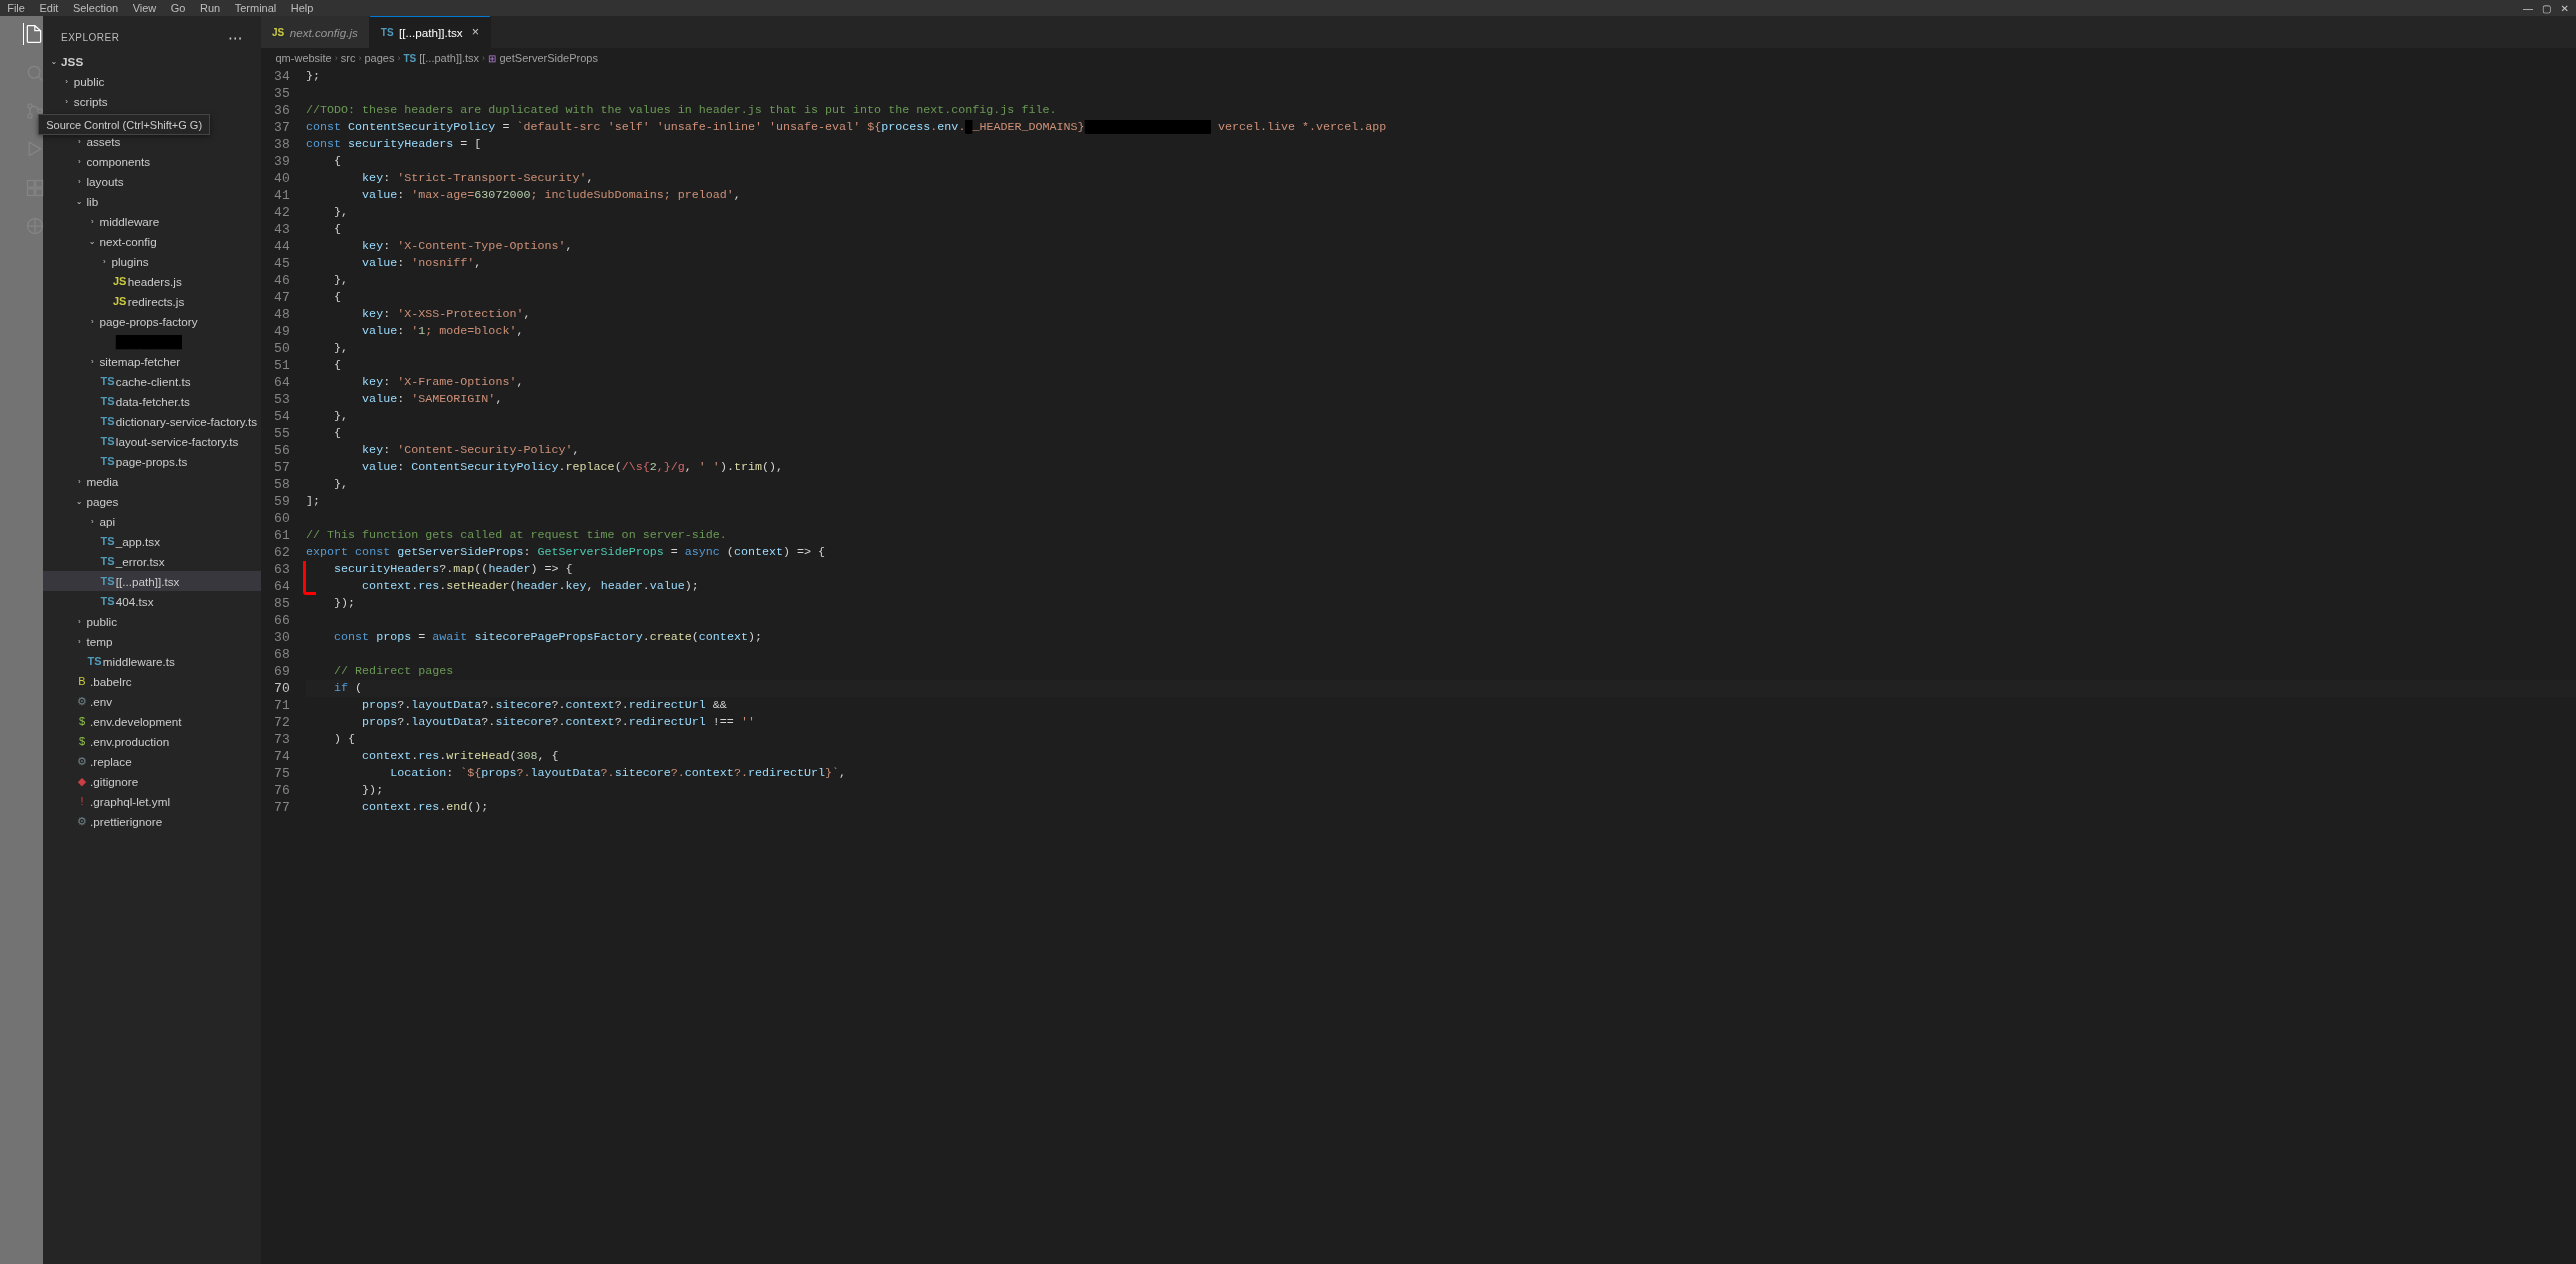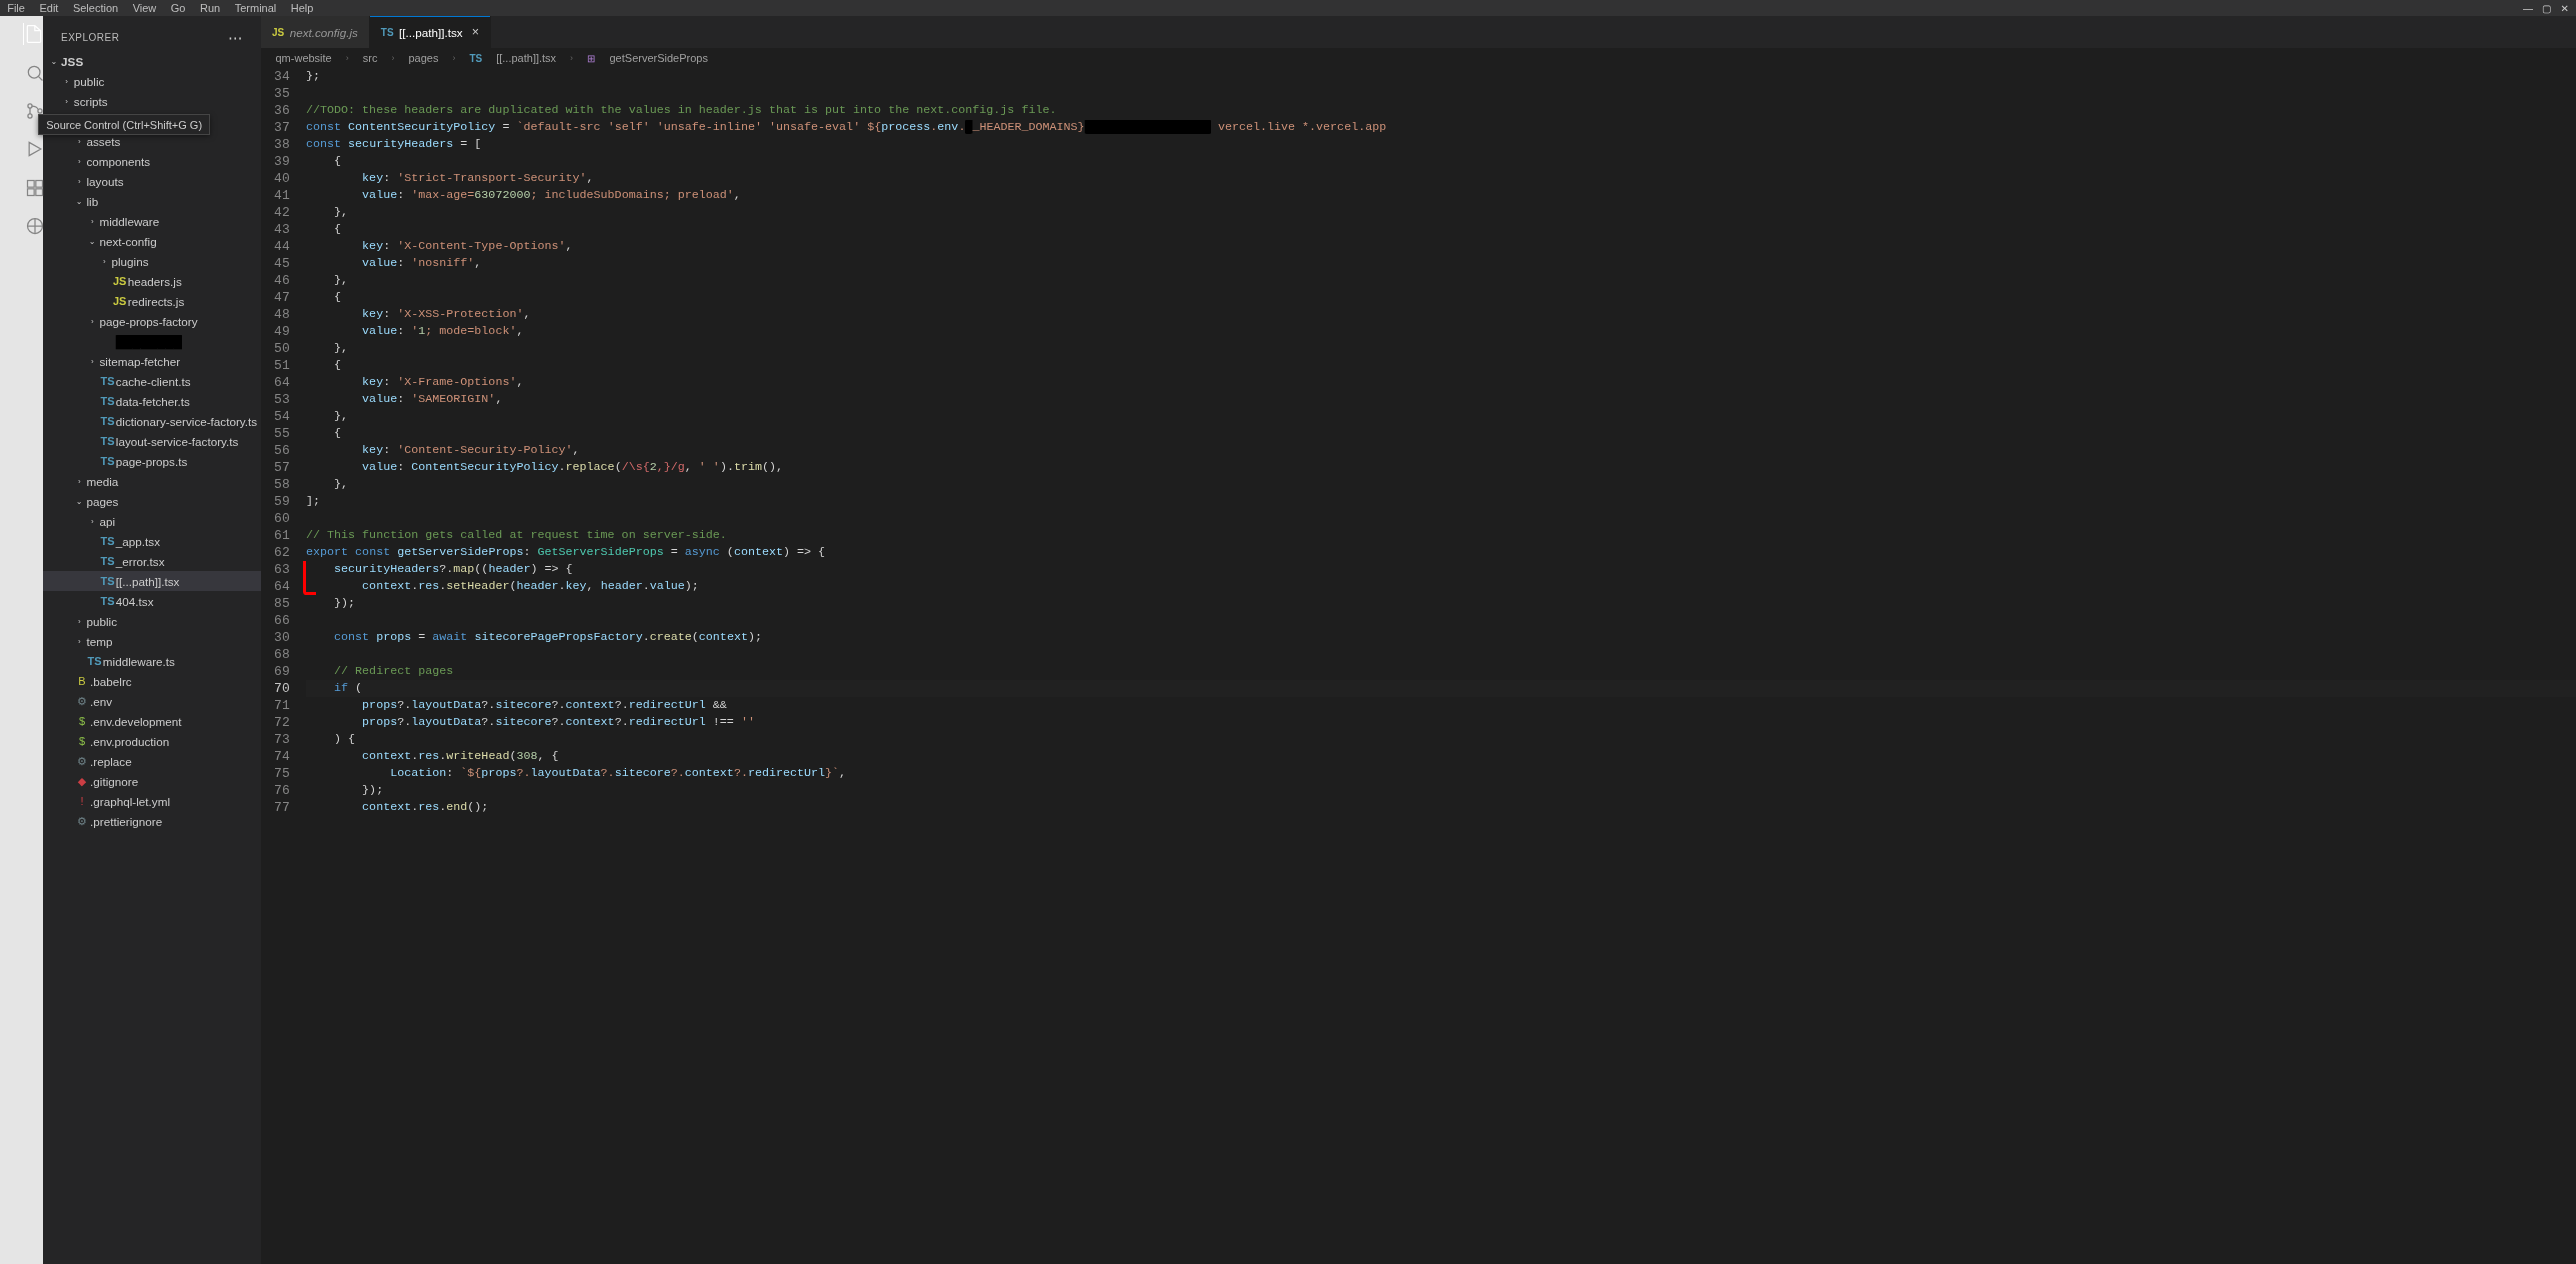--- a/index.html
+++ b/index.html
@@ -22,21 +22,21 @@
   gap: 14.5px;
   position: relative;
 }
 .menubar .menu-item { cursor: pointer; opacity: 0.9; }
 .window-controls { position: absolute; right: 7.2px; display: flex; gap: 9px; font-size: 10px; color: #ccc; }
 
 .main { display: flex; height: calc(100vh - 16.3px); }
 
 .activitybar {
   width: 43px;
-  background: #e5e5e5;
+  background: #737373;
   display: flex;
   flex-direction: column;
   align-items: center;
   padding-top: 7.2px;
   gap: 16.3px;
   position: relative;
   padding-left: 26px;
 }
 .activitybar .activity-icon {
   width: 22px; height: 22px;
@@ -146,21 +146,21 @@
 .tab .close { font-size: 12.6px; color: #ccc; cursor: pointer; margin-left: 3.6px; }
 .tab .italic { font-style: italic; }
 
 .breadcrumbs {
   height: 20px;
   display: flex;
   align-items: center;
   padding: 0 14.5px;
   font-size: 11px;
   color: #a0a0a0;
-  gap: 14px;
+  gap: 3px;
 }
 .breadcrumbs .sep { color: #666; font-size: 9px; }
 .breadcrumbs .crumb-icon { font-size: 10px; }
 
 .code-container { flex: 1; display: flex; overflow: auto; }
 .gutter {
   width: 45px;
   text-align: right;
   padding-right: 16.3px;
   color: #858585;

